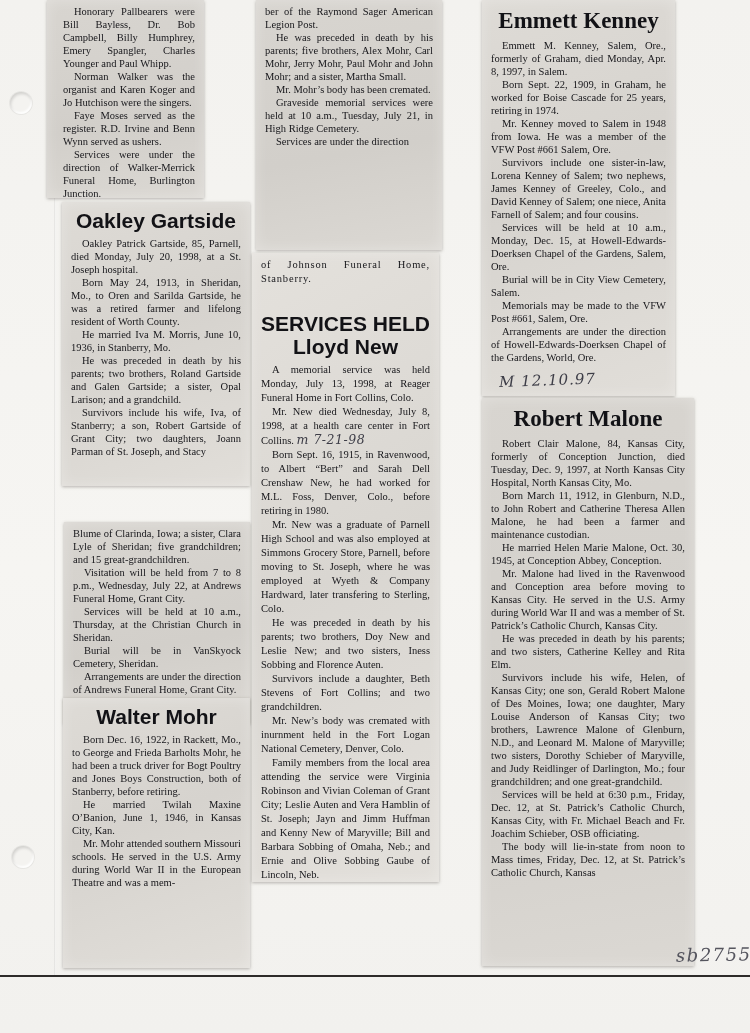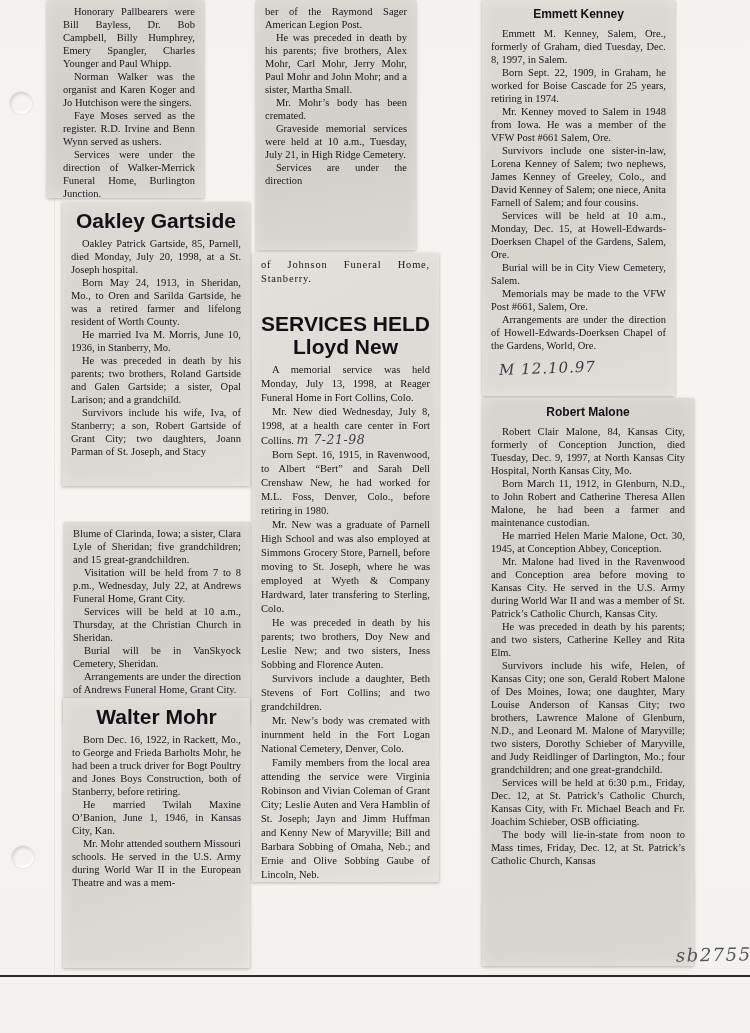--- a/index.html
+++ b/index.html
@@ -45,21 +45,21 @@
   .clip.loose p{line-height:14px;}
   h2.obit{
     font-family:"Liberation Sans", sans-serif;
     font-weight:bold;
     text-align:center;
     font-size:21px;
     line-height:1.1;
     margin:2px 0 5px;
     color:#121216;
   }
-  h2.obit.big{font-size:12px;margin:3px 0 6px;}
+  h2.obit.big{font-size:23px;margin:3px 0 6px;font-family:Liberation Serif, serif;}
   h2.obit .line2{display:block;}
   .hw{
     font-family:"DejaVu Serif", serif;
     font-style:italic;
     color:#3d3d47;
   }
   .hw-block{
     display:block;
     font-size:14px;
     letter-spacing:1px;
@@ -115,21 +115,21 @@
     <p>Arrangements are under the direction of Andrews Funeral Home, Grant City.</p>
   </div>
 
   <div class="clip" style="left:63px;top:698px;width:187px;height:270px;">
     <h2 class="obit">Walter Mohr</h2>
     <p>Born Dec. 16, 1922, in Rackett, Mo., to George and Frieda Barholts Mohr, he had been a truck driver for Bogt Poultry and Jones Boys Construction, both of Stanberry, before retiring.</p>
     <p>He married Twilah Maxine O’Banion, June 1, 1946, in Kansas City, Kan.</p>
     <p>Mr. Mohr attended southern Missouri schools. He served in the U.S. Army during World War II in the European Theatre and was a mem-</p>
   </div>
 
-  <div class="clip dark" style="left:256px;top:0;width:160px;height:250px;">
+  <div class="clip dark" style="left:256px;top:0;width:186px;height:250px;">
     <p class="noindent">ber of the Raymond Sager American Legion Post.</p>
     <p>He was preceded in death by his parents; five brothers, Alex Mohr, Carl Mohr, Jerry Mohr, Paul Mohr and John Mohr; and a sister, Martha Small.</p>
     <p>Mr. Mohr’s body has been cremated.</p>
     <p>Graveside memorial services were held at 10 a.m., Tuesday, July 21, in High Ridge Cemetery.</p>
     <p>Services are under the direction</p>
   </div>
 
   <div class="clip light loose" style="left:252px;top:253px;width:187px;height:629px;">
     <p class="noindent" style="letter-spacing:.8px;">of Johnson Funeral Home, Stanberry.</p>
     <h2 class="obit" style="margin-top:26px;">
@@ -141,21 +141,21 @@
     <p>Born Sept. 16, 1915, in Ravenwood, to Albert “Bert” and Sarah Dell Crenshaw New, he had worked for M.L. Foss, Denver, Colo., before retiring in 1980.</p>
     <p>Mr. New was a graduate of Parnell High School and was also employed at Simmons Grocery Store, Parnell, before moving to St. Joseph, where he was employed at Wyeth &amp; Company Hardward, later transfering to Sterling, Colo.</p>
     <p>He was preceded in death by his parents; two brothers, Doy New and Leslie New; and two sisters, Iness Sobbing and Florence Auten.</p>
     <p>Survivors include a daughter, Beth Stevens of Fort Collins; and two grandchildren.</p>
     <p>Mr. New’s body was cremated with inurnment held in the Fort Logan National Cemetery, Denver, Colo.</p>
     <p>Family members from the local area attending the service were Virginia Robinson and Vivian Coleman of Grant City; Leslie Auten and Vera Hamblin of St. Joseph; Jayn and Jimm Huffman and Kenny New of Maryville; Bill and Barbara Sobbing of Omaha, Neb.; and Ernie and Olive Sobbing Gaube of Lincoln, Neb.</p>
   </div>
 
   <div class="clip" style="left:482px;top:0;width:193px;height:396px;">
     <h2 class="obit big">Emmett Kenney</h2>
-    <p>Emmett M. Kenney, Salem, Ore., formerly of Graham, died Tuesday, Dec. 8, 1997, in Salem.</p>
+    <p>Emmett M. Kenney, Salem, Ore., formerly of Graham, died Monday, Apr. 8, 1997, in Salem.</p>
     <p>Born Sept. 22, 1909, in Graham, he worked for Boise Cascade for 25 years, retiring in 1974.</p>
     <p>Mr. Kenney moved to Salem in 1948 from Iowa. He was a member of the VFW Post #661 Salem, Ore.</p>
     <p>Survivors include one sister-in-law, Lorena Kenney of Salem; two nephews, James Kenney of Greeley, Colo., and David Kenney of Salem; one niece, Anita Farnell of Salem; and four cousins.</p>
     <p>Services will be held at 10 a.m., Monday, Dec. 15, at Howell-Edwards-Doerksen Chapel of the Gardens, Salem, Ore.</p>
     <p>Burial will be in City View Cemetery, Salem.</p>
     <p>Memorials may be made to the VFW Post #661, Salem, Ore.</p>
     <p>Arrangements are under the direction of Howell-Edwards-Doerksen Chapel of the Gardens, World, Ore.</p>
     <span class="hw hw-block right-col">M 12.10.97</span>
   </div>
 

